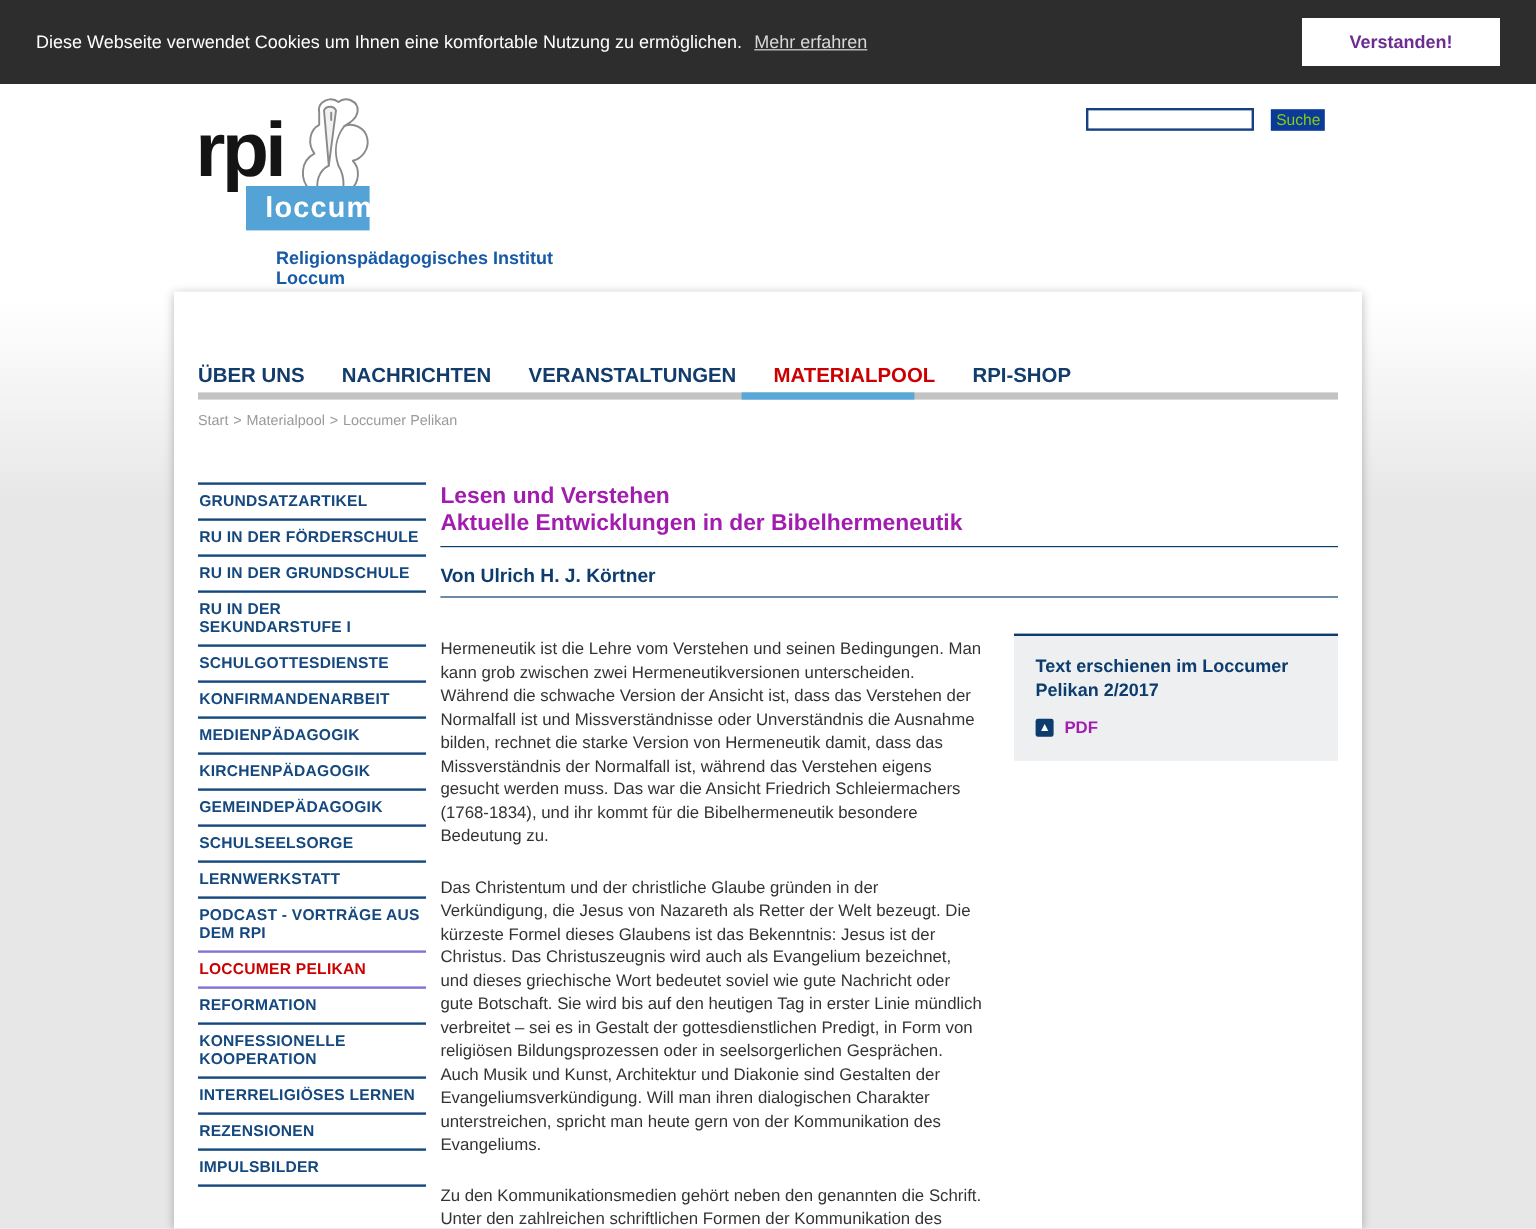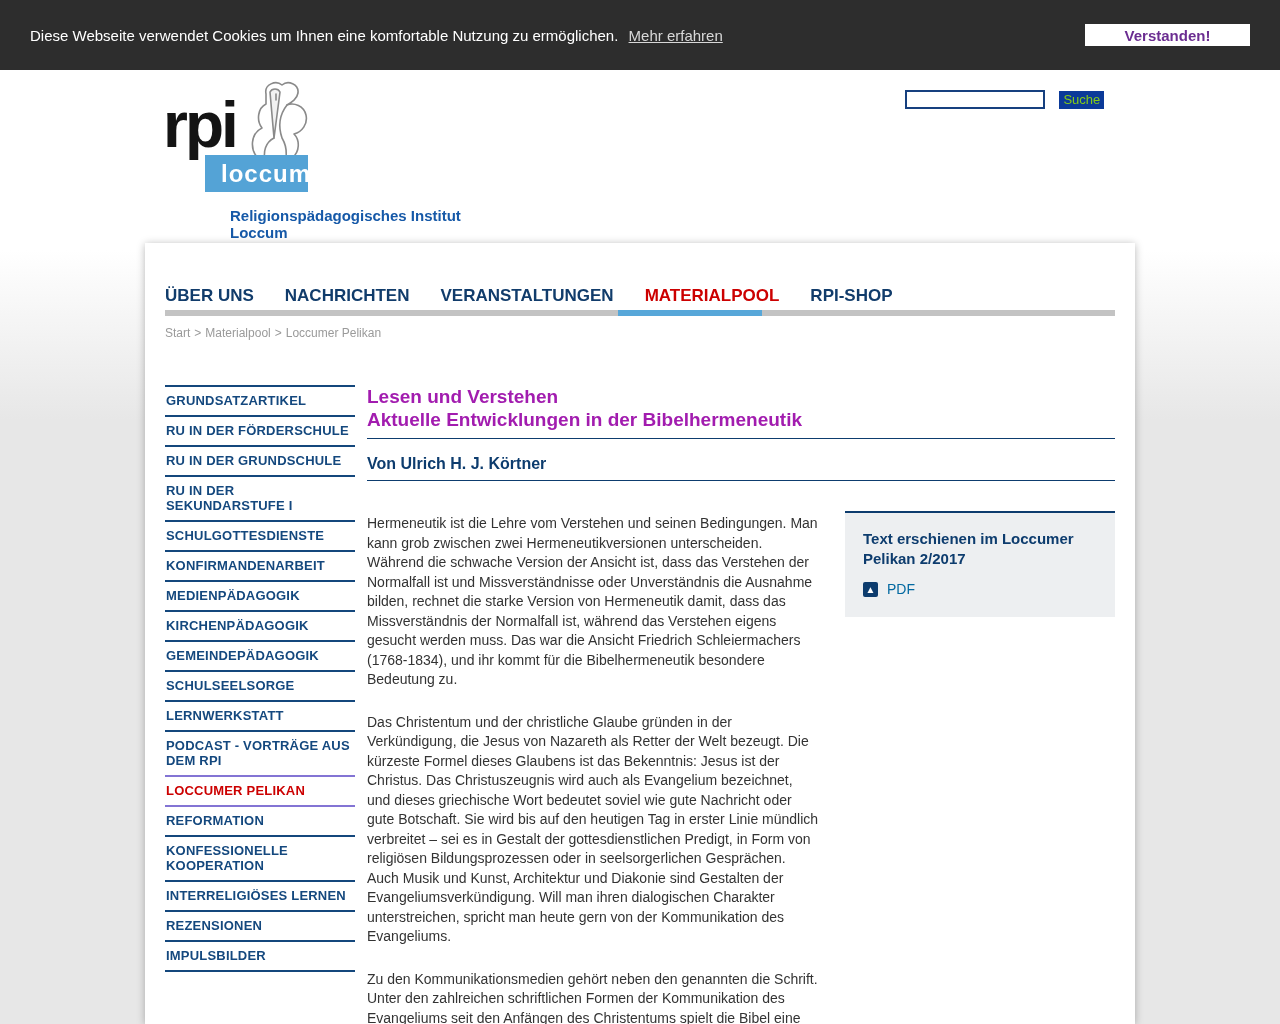--- a/index.html
+++ b/index.html
@@ -11,21 +11,21 @@
   }
 
   
   .cookie-banner {
     position:absolute; top:0; left:0; width:1280px; height:70px;
     background:#2d2d2d; display:flex; align-items:center; z-index:50;
   }
   .cookie-text { color:#ffffff; font-size:15px; margin-left:30px; flex:1; }
   .cookie-text a { color:#d8d8d8; text-decoration:underline; cursor:pointer; margin-left:6px; }
   .cookie-accept {
-    width:165px; height:22px; margin-right:30px; background:#ffffff; border:none;
+    width:165px; height:40px; margin-right:30px; background:#ffffff; border:none;
     color:#6b2d91; font-size:15px; font-weight:bold; cursor:pointer;
     font-family:"Liberation Sans", sans-serif;
   }
 
   
   .header { position:absolute; top:70px; left:0; width:1280px; height:138px; }
   .logo { position:absolute; left:0; top:0; width:520px; height:160px; cursor:pointer; }
   .logo-rpi {
     position:absolute; left:163px; top:18px; font-size:64px; font-weight:bold;
     color:#141414; letter-spacing:-3px;
@@ -44,21 +44,21 @@
   }
   .search-button {
     margin-left:10px; background:#0b3a99; color:#84cc16; border:none;
     font-size:13px; padding:1px 4px 2px 4px; vertical-align:middle; cursor:pointer;
     font-family:"Liberation Sans", sans-serif;
   }
 
   
   .card {
     position:absolute; left:145px; top:243px; width:990px; height:781px;
-    background:#ffffff; box-shadow:0 1px 8px rgba(0,0,0,0.28); padding:0 20px;
+    background:#ffffff; box-shadow:0 1px 8px rgba(0,0,0,0.28); padding:17px 20px;
   }
   .nav-row { display:flex; gap:31px; margin-top:43px; }
   .nav-item { font-size:17px; font-weight:bold; color:#113c6b; cursor:pointer; white-space:nowrap; }
   .nav-item.active { color:#cc0000; }
   .nav-bar { position:relative; margin-top:4px; width:950px; height:6px; background:#c3c3c3; }
   .nav-bar-active { position:absolute; left:453px; top:0; width:144px; height:6px; background:#57a7d9; }
   .breadcrumb { margin-top:10px; font-size:12px; color:#9a9a9a; }
   .breadcrumb .crumb { cursor:pointer; }
   .breadcrumb .sep { margin:0 4px; }
 
@@ -91,21 +91,21 @@
     position:absolute; top:30px; right:0; width:270px;
     background:#edeff1; border-top:2px solid #0d3c6e; padding:16px 18px 20px 18px;
   }
   .aside-box h3 { font-size:15px; line-height:20px; font-weight:bold; color:#0d3c6e; }
   .pdf-row { margin-top:12px; display:flex; align-items:center; gap:9px; }
   .pdf-icon {
     width:15px; height:15px; background:#0d3c6e; color:#ffffff; display:flex;
     align-items:center; justify-content:center; font-size:10px; font-weight:bold;
     border-radius:2px; cursor:pointer; flex:none;
   }
-  .pdf-link { font-size:14px; color:#0369a1; cursor:pointer; }
+  .pdf-link { font-size:14px; color:#a21caf; cursor:pointer;font-weight:bold; }
 </style>
 </head>
 <body>
 
 <div class="cookie-banner">
   <div class="cookie-text">
     <span>Diese Webseite verwendet Cookies um Ihnen eine komfortable Nutzung zu ermöglichen.</span>
     <a>Mehr erfahren</a>
   </div>
   <button class="cookie-accept">Verstanden!</button>

